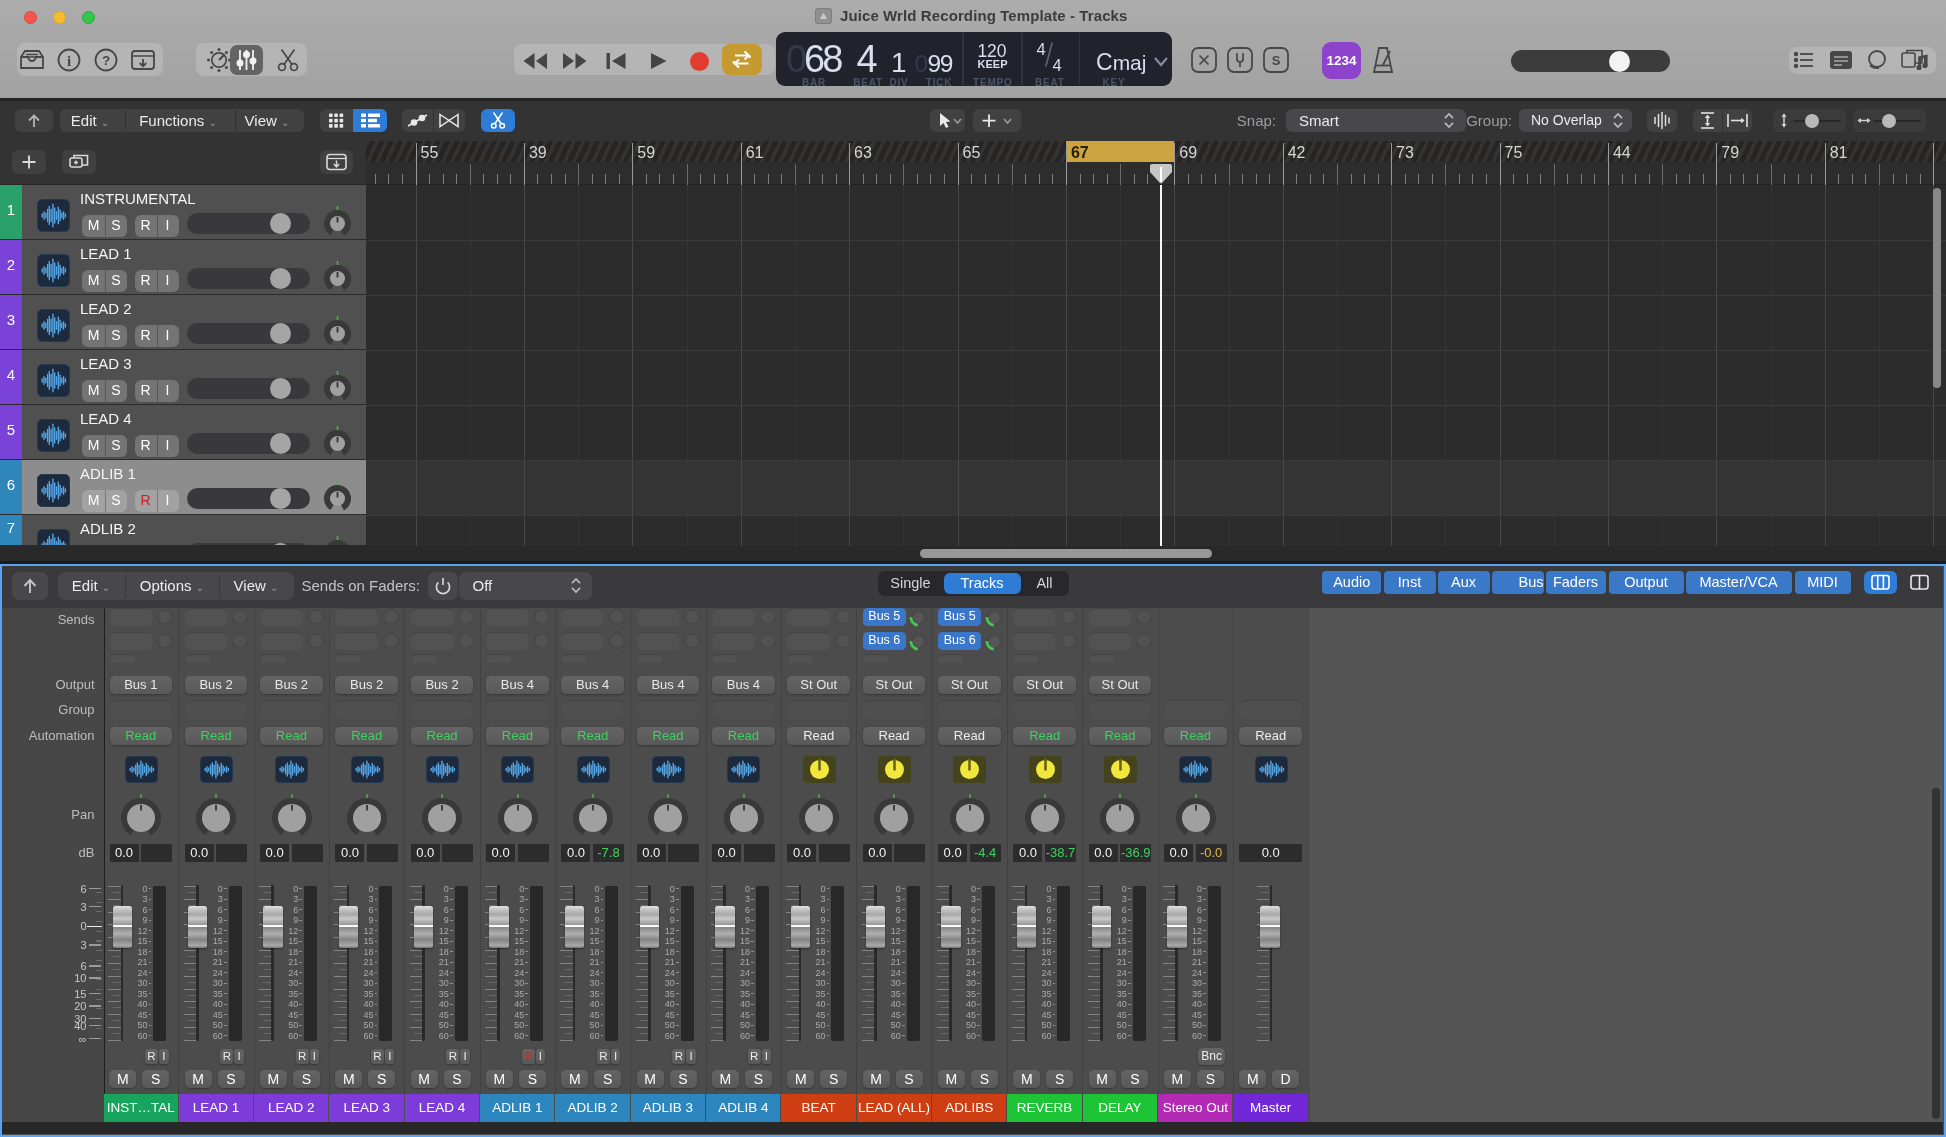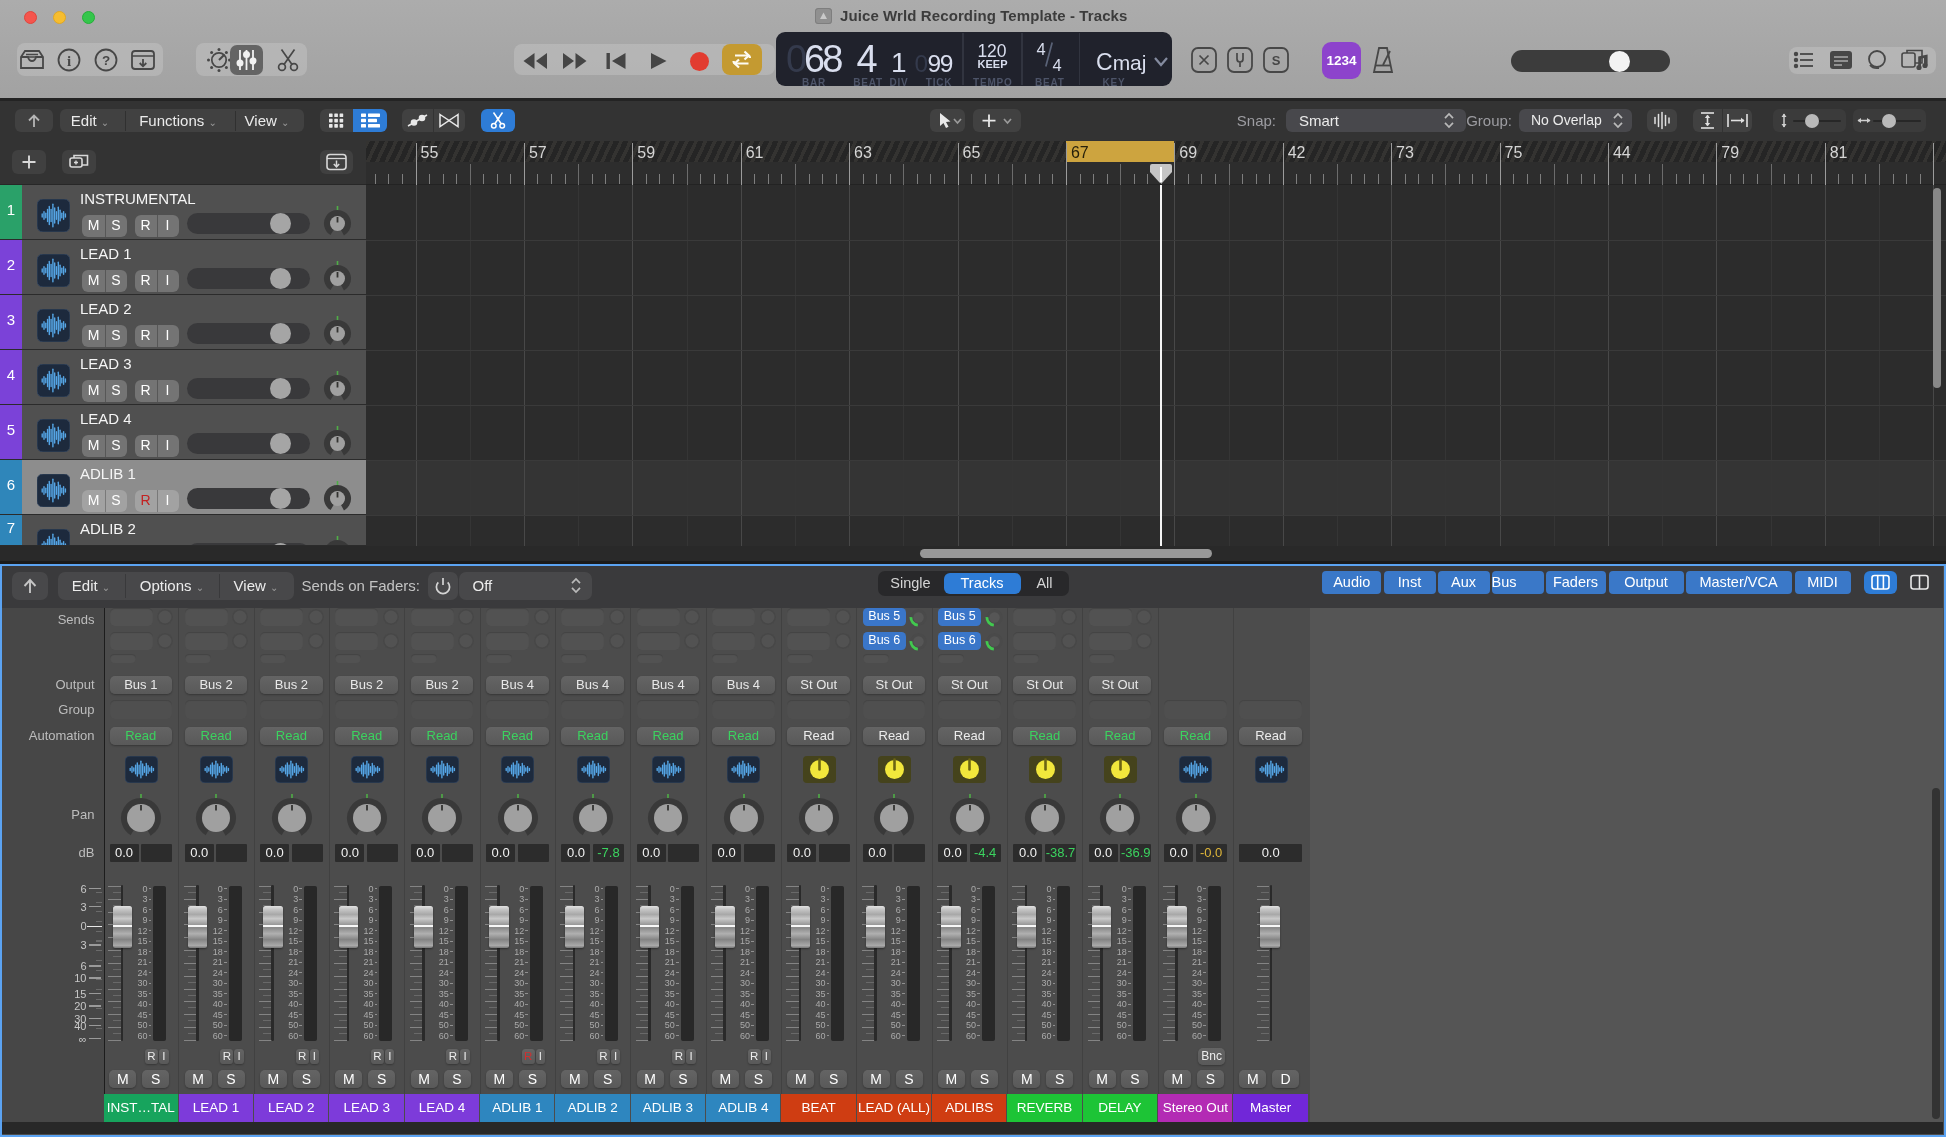--- a/index.html
+++ b/index.html
@@ -374,21 +374,21 @@
       <div style="position:absolute;left:456.1px;top:33.5px;width:1px;height:10px;background:#7e7e7e"></div>
       <div style="position:absolute;left:420.5px;top:3px;font-size:16px;font-weight:500;color:#d5d5d5">55</div>
       <div style="position:absolute;left:469.7px;top:23px;width:1px;height:21px;background:#6c6c6c"></div>
       <div style="position:absolute;left:483.2px;top:33.5px;width:1px;height:10px;background:#7e7e7e"></div>
       <div style="position:absolute;left:496.8px;top:33.5px;width:1px;height:10px;background:#7e7e7e"></div>
       <div style="position:absolute;left:510.4px;top:33.5px;width:1px;height:10px;background:#7e7e7e"></div>
       <div style="position:absolute;left:523.9px;top:2px;width:1.2px;height:42px;background:#9b9b9b"></div>
       <div style="position:absolute;left:537.4px;top:33.5px;width:1px;height:10px;background:#7e7e7e"></div>
       <div style="position:absolute;left:551.0px;top:33.5px;width:1px;height:10px;background:#7e7e7e"></div>
       <div style="position:absolute;left:564.5px;top:33.5px;width:1px;height:10px;background:#7e7e7e"></div>
-      <div style="position:absolute;left:528.9px;top:3px;font-size:16px;font-weight:500;color:#d5d5d5">57</div>
+      <div style="position:absolute;left:528.9px;top:3px;font-size:16px;font-weight:500;color:#d5d5d5">39</div>
       <div style="position:absolute;left:578.1px;top:23px;width:1px;height:21px;background:#6c6c6c"></div>
       <div style="position:absolute;left:591.6px;top:33.5px;width:1px;height:10px;background:#7e7e7e"></div>
       <div style="position:absolute;left:605.2px;top:33.5px;width:1px;height:10px;background:#7e7e7e"></div>
       <div style="position:absolute;left:618.8px;top:33.5px;width:1px;height:10px;background:#7e7e7e"></div>
       <div style="position:absolute;left:632.3px;top:2px;width:1.2px;height:42px;background:#9b9b9b"></div>
       <div style="position:absolute;left:645.9px;top:33.5px;width:1px;height:10px;background:#7e7e7e"></div>
       <div style="position:absolute;left:659.4px;top:33.5px;width:1px;height:10px;background:#7e7e7e"></div>
       <div style="position:absolute;left:673.0px;top:33.5px;width:1px;height:10px;background:#7e7e7e"></div>
       <div style="position:absolute;left:637.3px;top:3px;font-size:16px;font-weight:500;color:#d5d5d5">59</div>
       <div style="position:absolute;left:686.5px;top:23px;width:1px;height:21px;background:#6c6c6c"></div>
@@ -419,21 +419,21 @@
       <div style="position:absolute;left:998.2px;top:33.5px;width:1px;height:10px;background:#7e7e7e"></div>
       <div style="position:absolute;left:962.5px;top:3px;font-size:16px;font-weight:500;color:#d5d5d5">65</div>
       <div style="position:absolute;left:1011.7px;top:23px;width:1px;height:21px;background:#6c6c6c"></div>
       <div style="position:absolute;left:1025.3px;top:33.5px;width:1px;height:10px;background:#7e7e7e"></div>
       <div style="position:absolute;left:1038.8px;top:33.5px;width:1px;height:10px;background:#7e7e7e"></div>
       <div style="position:absolute;left:1052.4px;top:33.5px;width:1px;height:10px;background:#7e7e7e"></div>
       <div style="position:absolute;left:1065.9px;top:2px;width:1.2px;height:42px;background:#9b9b9b"></div>
       <div style="position:absolute;left:1079.5px;top:33.5px;width:1px;height:10px;background:#7e7e7e"></div>
       <div style="position:absolute;left:1093.0px;top:33.5px;width:1px;height:10px;background:#7e7e7e"></div>
       <div style="position:absolute;left:1106.6px;top:33.5px;width:1px;height:10px;background:#7e7e7e"></div>
-      <div style="position:absolute;left:1070.9px;top:3px;font-size:16px;font-weight:400;color:#26200b">67</div>
+      <div style="position:absolute;left:1070.9px;top:3px;font-size:16px;font-weight:700;color:#26200b">67</div>
       <div style="position:absolute;left:1120.1px;top:23px;width:1px;height:21px;background:#6c6c6c"></div>
       <div style="position:absolute;left:1133.7px;top:33.5px;width:1px;height:10px;background:#7e7e7e"></div>
       <div style="position:absolute;left:1147.2px;top:33.5px;width:1px;height:10px;background:#7e7e7e"></div>
       <div style="position:absolute;left:1160.8px;top:33.5px;width:1px;height:10px;background:#7e7e7e"></div>
       <div style="position:absolute;left:1174.3px;top:2px;width:1.2px;height:42px;background:#9b9b9b"></div>
       <div style="position:absolute;left:1187.9px;top:33.5px;width:1px;height:10px;background:#7e7e7e"></div>
       <div style="position:absolute;left:1201.4px;top:33.5px;width:1px;height:10px;background:#7e7e7e"></div>
       <div style="position:absolute;left:1215.0px;top:33.5px;width:1px;height:10px;background:#7e7e7e"></div>
       <div style="position:absolute;left:1179.3px;top:3px;font-size:16px;font-weight:500;color:#d5d5d5">69</div>
       <div style="position:absolute;left:1228.5px;top:23px;width:1px;height:21px;background:#6c6c6c"></div>
@@ -863,21 +863,21 @@
         </g>
       </svg>
       <div style="position:absolute;left:875.5px;top:5.5px;width:191px;height:24.5px;background:#28282a;border-radius:7px"></div>
       <div style="position:absolute;left:941.5px;top:7.2000000000000455px;width:77px;height:21px;background:#2e7cd6;border-radius:6px"></div>
       <div style="position:absolute;left:875.5px;top:9.0px;width:66px;height:18px;text-align:center;color:#d5d5d5;font-size:14.5px">Single</div>
       <div style="position:absolute;left:941.5px;top:9.0px;width:77px;height:18px;text-align:center;color:#fff;font-size:14.5px;font-weight:500">Tracks</div>
       <div style="position:absolute;left:1018.5px;top:9.0px;width:48px;height:18px;text-align:center;color:#d5d5d5;font-size:14.5px">All</div>
       <div style="position:absolute;left:1320.1px;top:5.5px;width:59.200000000000045px;height:22.5px;background:#3a78c8;border-radius:4px;text-align:center;color:#fff;font-size:14.5px;line-height:22px">Audio</div>
       <div style="position:absolute;left:1381.5px;top:5.5px;width:52px;height:22.5px;background:#3a78c8;border-radius:4px;text-align:center;color:#fff;font-size:14.5px;line-height:22px">Inst</div>
       <div style="position:absolute;left:1435.5px;top:5.5px;width:52px;height:22.5px;background:#3a78c8;border-radius:4px;text-align:center;color:#fff;font-size:14.5px;line-height:22px">Aux</div>
-      <div style="position:absolute;left:1489.5px;top:5.5px;width:52px;height:22.5px;background:#3a78c8;border-radius:4px;text-align:left;color:#fff;font-size:14.5px;line-height:22px">Bus</div>
+      <div style="position:absolute;left:1489.5px;top:5.5px;width:52px;height:22.5px;background:#3a78c8;border-radius:4px;text-align:right;color:#fff;font-size:14.5px;line-height:22px">Bus</div>
       <div style="position:absolute;left:1543.5px;top:5.5px;width:60px;height:22.5px;background:#3a78c8;border-radius:4px;text-align:center;color:#fff;font-size:14.5px;line-height:22px">Faders</div>
       <div style="position:absolute;left:1606.5px;top:5.5px;width:75px;height:22.5px;background:#3a78c8;border-radius:4px;text-align:center;color:#fff;font-size:14.5px;line-height:22px">Output</div>
       <div style="position:absolute;left:1683.5px;top:5.5px;width:106px;height:22.5px;background:#3a78c8;border-radius:4px;text-align:center;color:#fff;font-size:14.5px;line-height:22px">Master/VCA</div>
       <div style="position:absolute;left:1792.5px;top:5.5px;width:56px;height:22.5px;background:#3a78c8;border-radius:4px;text-align:center;color:#fff;font-size:14.5px;line-height:22px">MIDI</div>
       <div style="position:absolute;left:1861.5px;top:5.5px;width:33px;height:22.5px;background:#2e7cd6;border-radius:6px"></div>
       <svg width="33" height="23" style="position:absolute;left:1861.5px;top:5.5px">
         <g fill="none" stroke="#fff" stroke-width="1.6">
           <rect x="8" y="4.5" width="17" height="13.5" rx="2.5"></rect>
           <line x1="13.7" y1="4.5" x2="13.7" y2="18"></line>
           <line x1="19.4" y1="4.5" x2="19.4" y2="18"></line>

